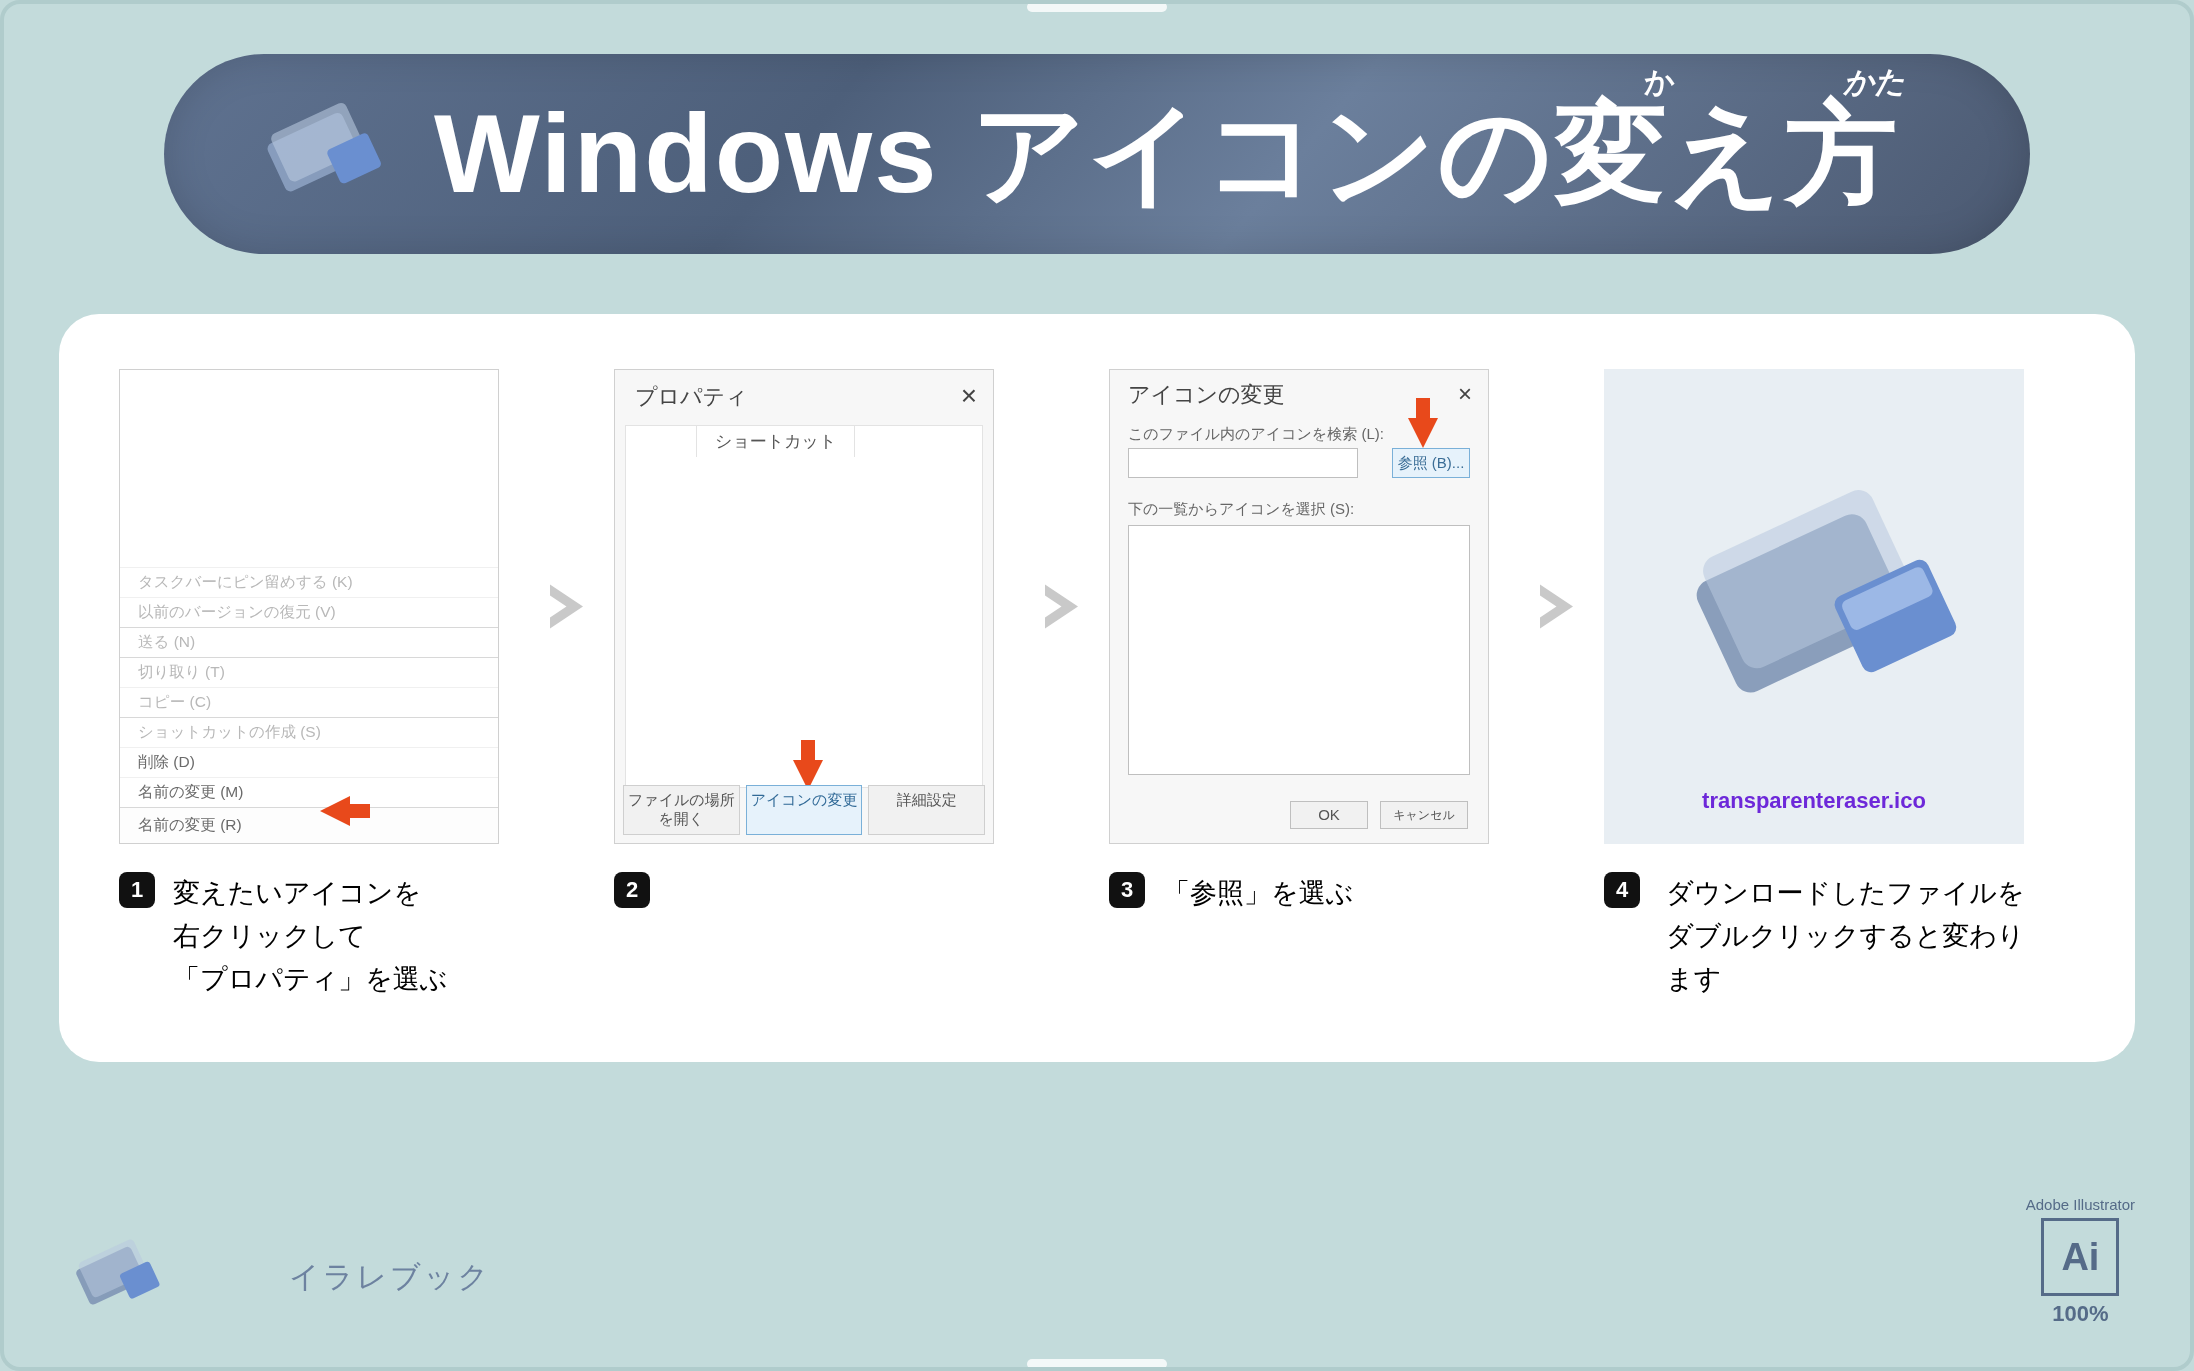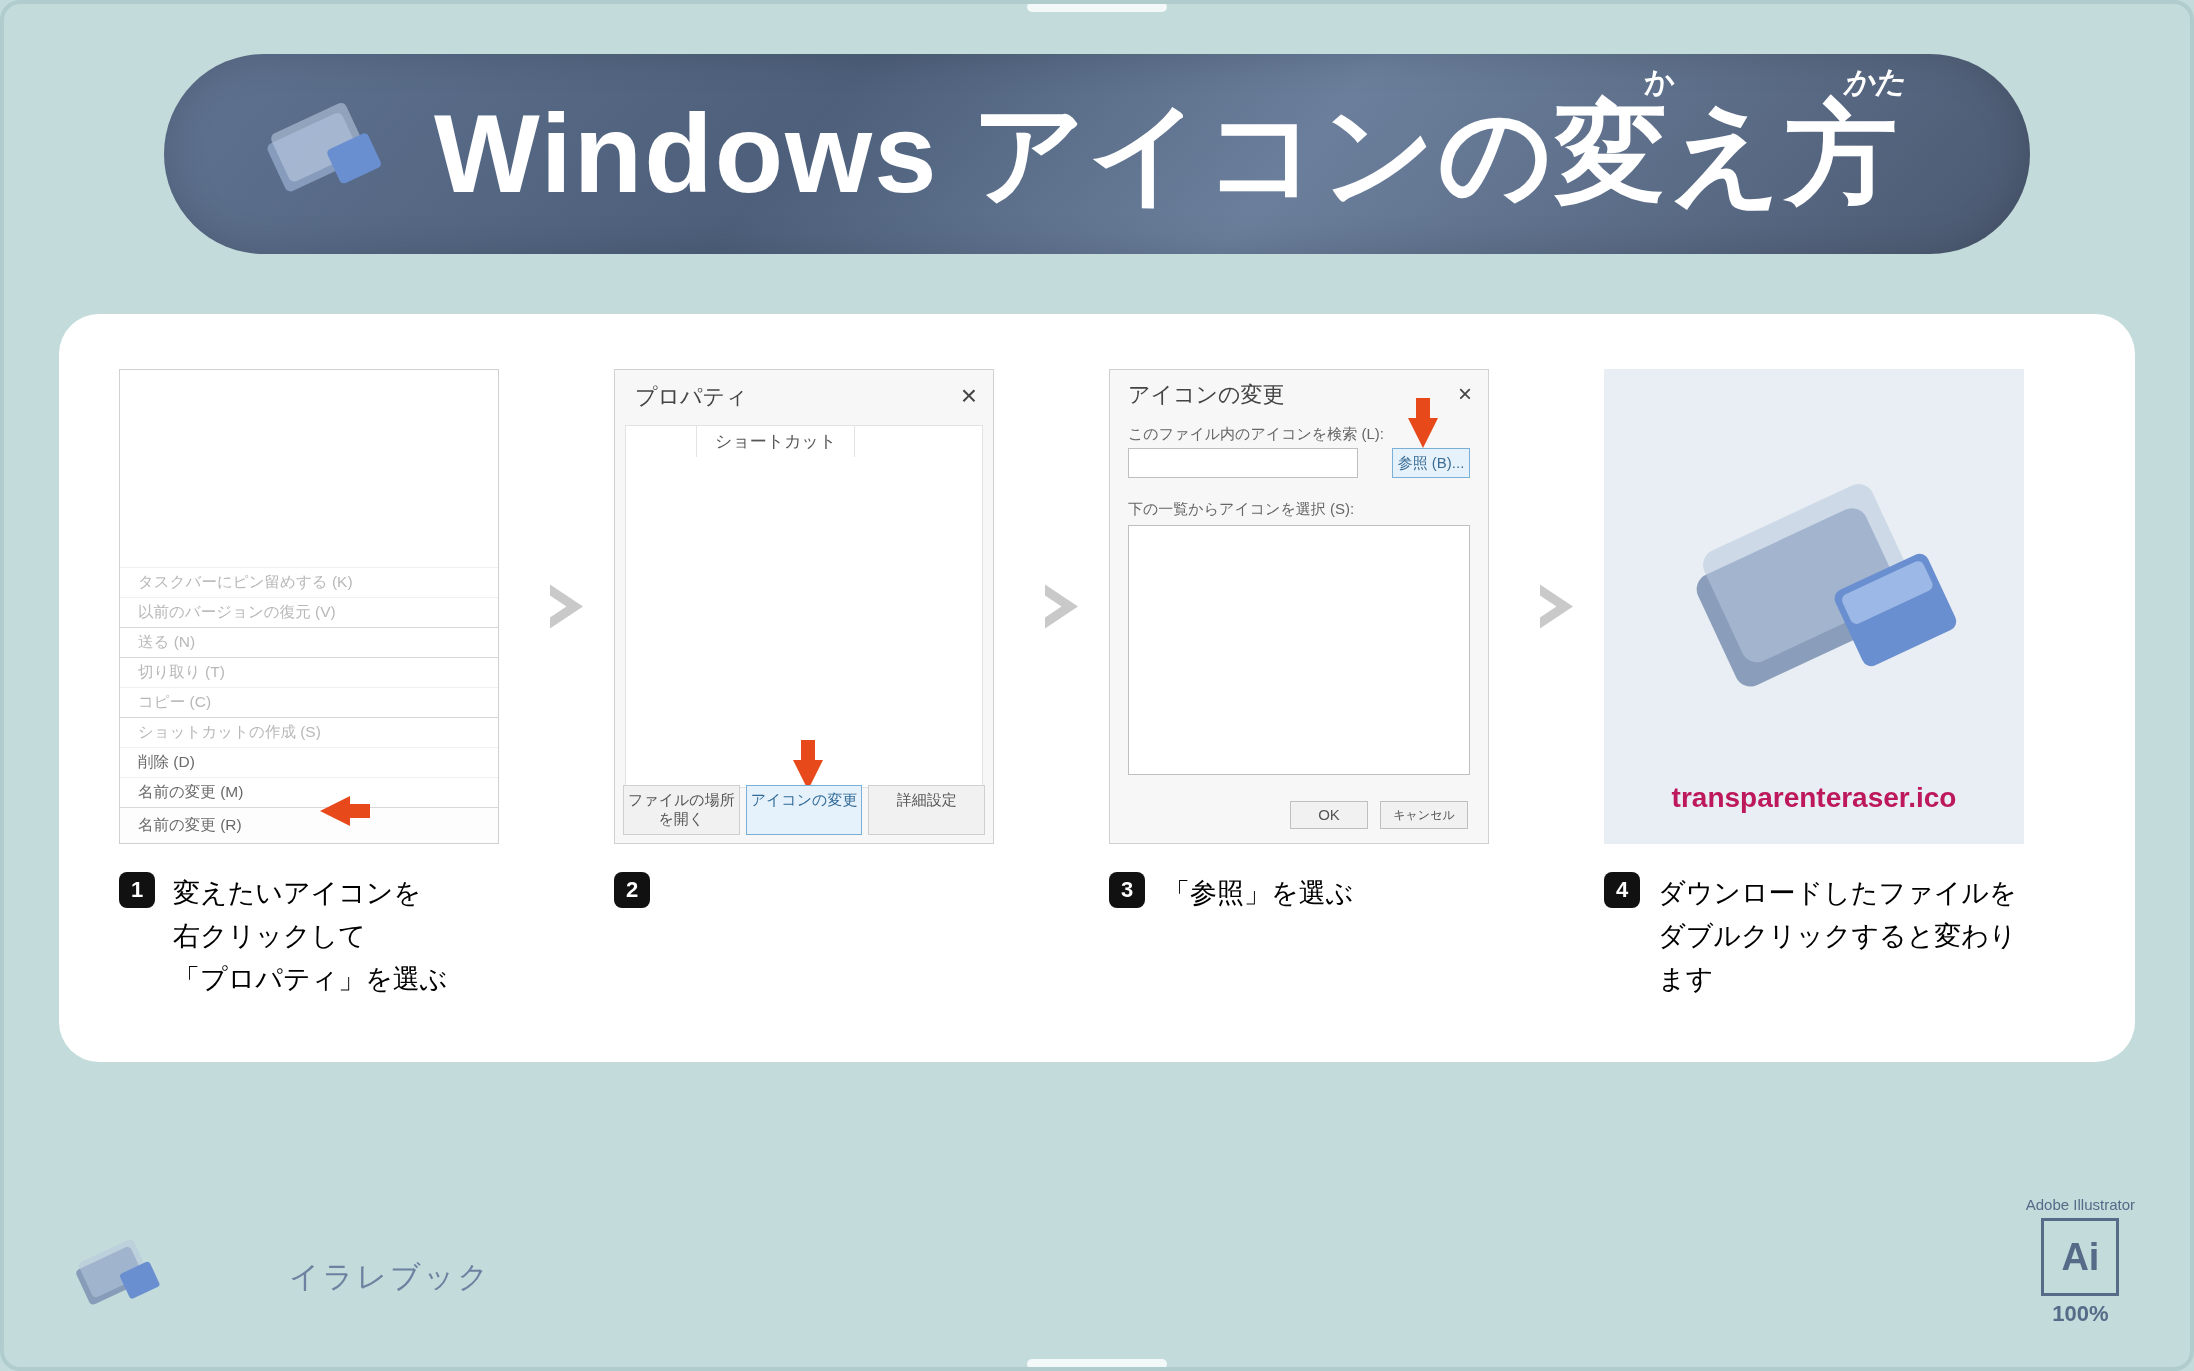--- a/index.html
+++ b/index.html
@@ -76,21 +76,21 @@
   .p3-label { position:absolute; font-size:15px; color:#666; }
   .p3-searchlbl{ top:55px; left:18px; }
   .p3-input { position:absolute; top:78px; left:18px; width:230px; height:30px; background:#fff; border:1px solid #bfbfbf; }
   .p3-browse{ position:absolute; top:78px; right:18px; width:78px; height:30px; background:#e6f2fb; border:1px solid #7ab0d8; font-size:15px; text-align:center; line-height:28px; color:#3a6d96; }
   .p3-listlbl{ top:130px; left:18px; }
   .p3-list { position:absolute; top:155px; left:18px; right:18px; height:250px; background:#fff; border:1px solid #bfbfbf; }
   .p3-ok    { position:absolute; bottom:14px; right:120px; width:78px; height:28px; background:#f1f1f1; border:1px solid #bfbfbf; font-size:15px; text-align:center; line-height:26px; color:#555;}
   .p3-cancel{ position:absolute; bottom:14px; right:20px; width:88px; height:28px; background:#f1f1f1; border:1px solid #bfbfbf; font-size:12px; text-align:center; line-height:26px; color:#555;}
   
   .p4 { display:flex; flex-direction:column; align-items:center; justify-content:flex-end; background:#e8eef3; }
-  .p4-file { font-size:28px; font-weight:700; color:#be185d; margin:20px 0 30px; }
+  .p4-file { font-size:22px; font-weight:700; color:#6d28d9; margin:20px 0 30px; }
   
   .footer { position:absolute; left:55px; bottom:35px; display:flex; flex-direction:column; gap:10px; }
   .footer-row { display:flex; align-items:center; gap:120px; }
   .brand { font-size:30px; color:#6d82a0; font-weight:500; letter-spacing:3px; }
   .footnote { font-size:23px; color:#687890; }
   .footnote b { color:#3a5075; font-weight:700; }
   .ai-badge { position:absolute; right:55px; bottom:40px; text-align:center; color:#556b88; }
   .ai-top { font-size:15px; }
   .ai-box { width:78px; height:78px; border:3px solid #556b88; margin:5px auto; display:flex; align-items:center; justify-content:center; font-size:38px; font-weight:700; color:#556b88; }
   .ai-pct { font-size:22px; font-weight:700; }
@@ -220,21 +220,21 @@
           <rect x="18" y="28" width="58" height="38" rx="5" fill="#7f95b5" opacity=".9"></rect>
           <rect x="23" y="22" width="58" height="38" rx="5" fill="#b8c8de" opacity=".55"></rect>
           <rect x="56" y="50" width="32" height="26" rx="3" fill="#6a8fd0"></rect>
           <rect x="58" y="52" width="28" height="10" rx="2" fill="#9cb8e6"></rect>
         </g>
       </svg>
       <div class="p4-file">transparenteraser.ico</div>
     </div>
     <div class="caption">
       <div class="num">4</div>
-      <div class="cap-text" style="white-space:pre-line;">ダウンロードしたファイルを
+      <div class="cap-text" style="white-space:pre-line;margin-left:8px;">ダウンロードしたファイルを
 ダブルクリックすると変わります</div>
     </div>
   </div>
 
 </div>
 
 <div class="footer">
   <div class="footer-row">
     <svg class="eraser-svg" width="110" height="110" viewBox="0 0 100 100">
       <g transform="rotate(-25 50 50)">

